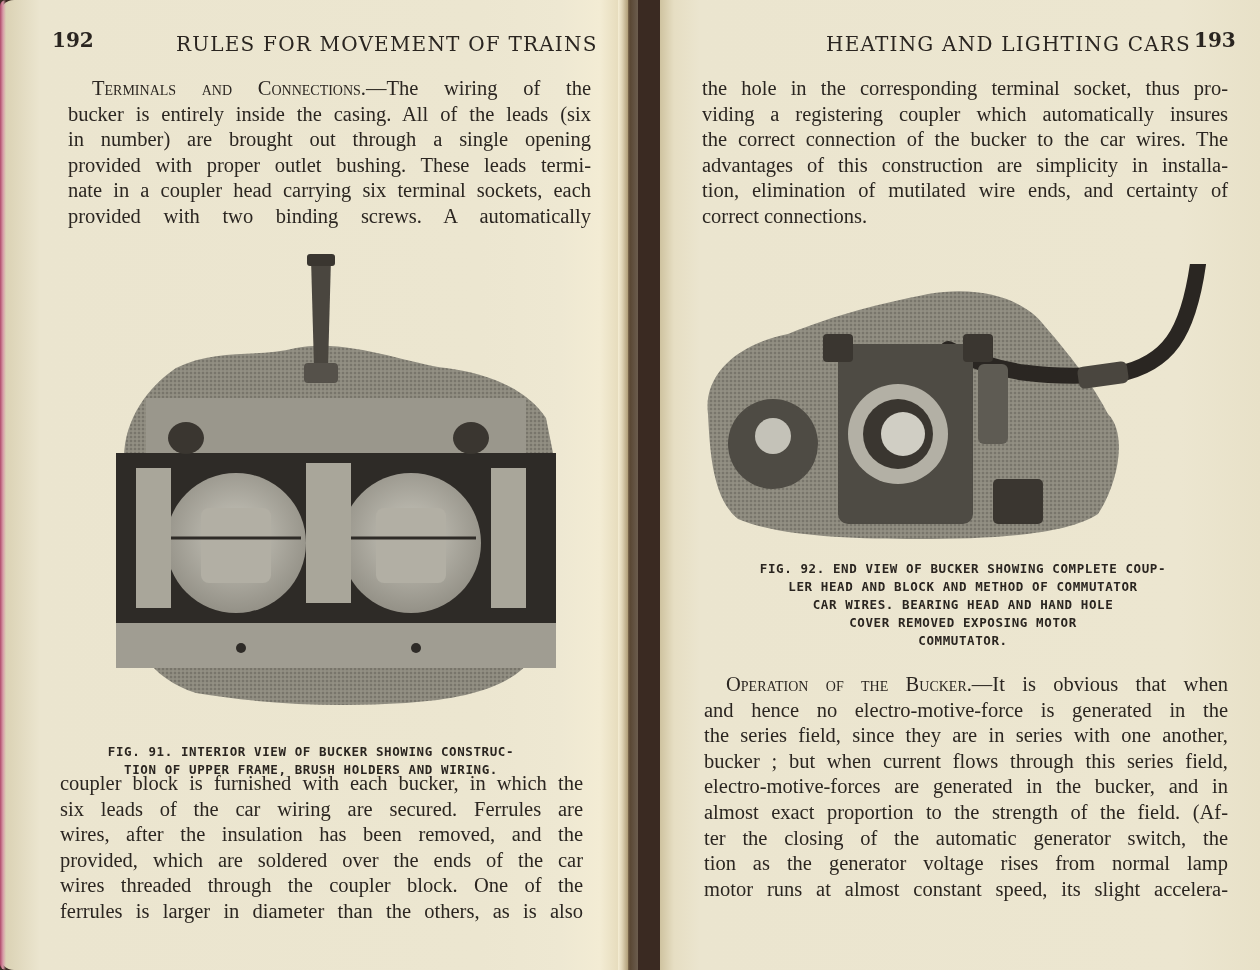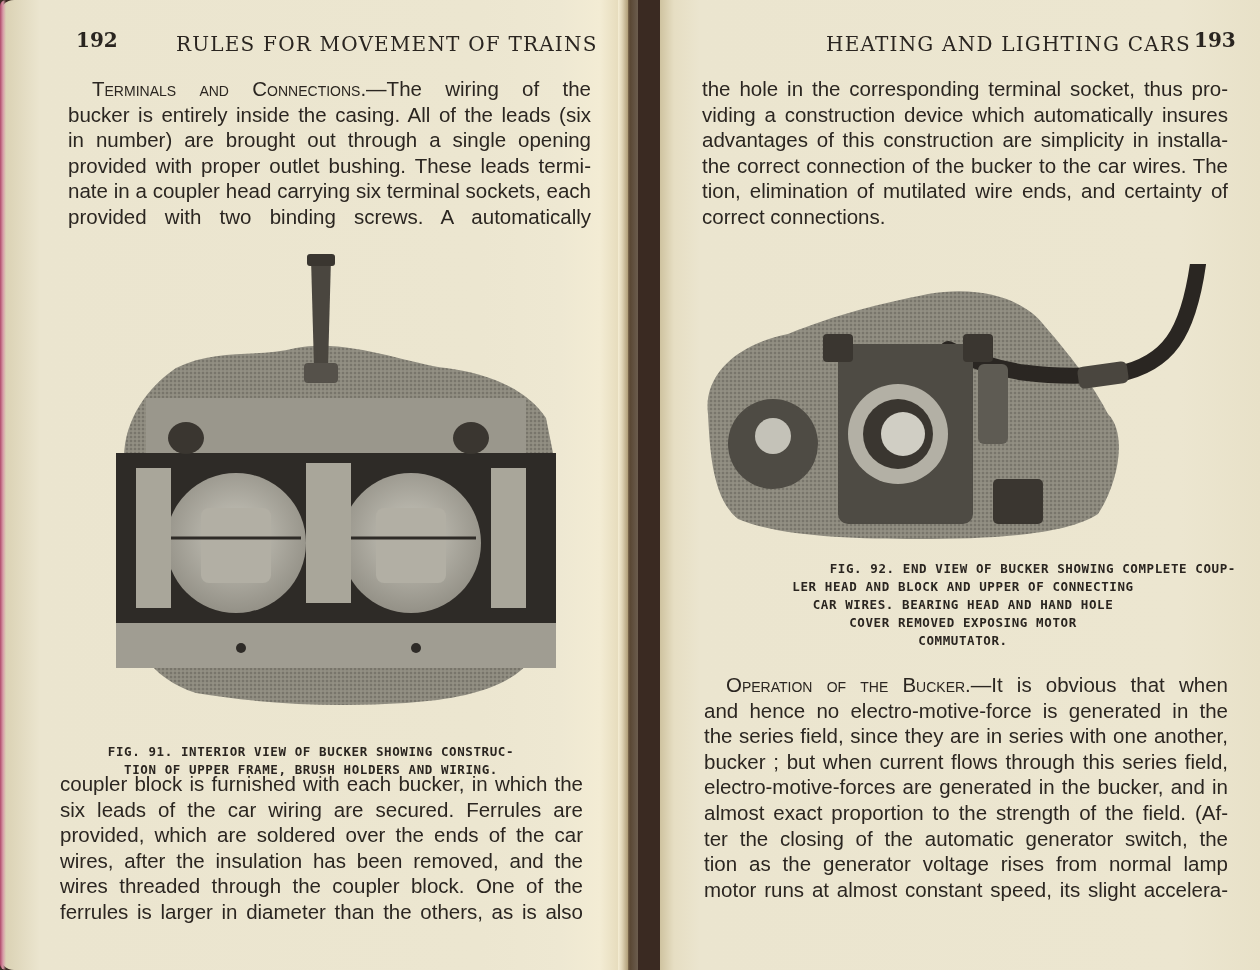--- a/index.html
+++ b/index.html
@@ -26,21 +26,21 @@
   .edge-left { position:absolute; left:0; top:0; width:6px; height:970px; background: linear-gradient(to right,#b04a6a,#d89aa8 3px,transparent); border-radius: 14px 0 0 14px; }
   .edge-right { position:absolute; right:0; top:0; width:6px; height:970px; background: linear-gradient(to left,#b04a6a,#d89aa8 3px,transparent); border-radius: 0 14px 14px 0; }
   .gutter { position:absolute; left:618px; top:0; width:20px; height:970px;
     background: linear-gradient(to right, rgba(255,250,230,0.6), rgba(170,150,110,0.6) 50%, rgba(120,100,70,0.5) 60%, rgba(220,210,180,0.3)); }
 
   .running-head { position: absolute; top: 32px; font-size: 20px; letter-spacing: 1.2px; }
   .page-num { position: absolute; top: 28px; font-size: 20px; font-weight: bold; font-family: "DejaVu Serif", serif; }
 
   .body-text {
     position: absolute;
-    font-family: Liberation Sans, sans-serif;
+    font-family: Liberation Serif, serif;
     font-size: 20.5px; line-height: 25.6px;
     text-align: justify; text-align-last: justify;
     color: #2b2621;
   }
   .body-text .line { display: block; white-space: nowrap; text-align-last: justify; text-align: justify; }
   .body-text .line.last { text-align-last: left; }
   .sc { font-variant: small-caps; }
 
   .caption {
     position: absolute;
@@ -54,21 +54,21 @@
   .figure { position: absolute; }
 </style>
 </head>
 <body>
 
 <div class="spread">
 
   <div class="page page-left">
     <div class="edge-left"></div>
 
-    <div class="page-num" style="left:76px;">192</div>
+    <div class="page-num" style="left:52px;">192</div>
     <div class="running-head" style="left:176px;">RULES FOR MOVEMENT OF TRAINS</div>
 
     <div class="body-text" style="left:68px; top:76px; width:523px;">
       <span class="line" style="padding-left:24px;">
         <span class="sc">Terminals and Connections.</span><span>—The wiring of the</span>
       </span>
       <span class="line">bucker is entirely inside the casing.  All of the leads (six</span>
       <span class="line">in number) are brought out through a single opening</span>
       <span class="line">provided with proper outlet bushing.  These leads termi-</span>
       <span class="line">nate in a coupler head carrying six terminal sockets, each</span>
@@ -118,38 +118,38 @@
     </div>
 
     <div class="caption" style="left:43px; top:716px; width:536px;margin-top:27px;">
       <span class="cl">FIG. 91.  INTERIOR VIEW OF BUCKER SHOWING CONSTRUC-</span>
       <span class="cl">TION OF UPPER FRAME, BRUSH HOLDERS AND WIRING.</span>
     </div>
 
     <div class="body-text" style="left:60px; top:771px; width:523px;">
       <span class="line">coupler block is furnished with each bucker, in which the</span>
       <span class="line">six leads of the car wiring are secured.  Ferrules are</span>
+      <span class="line">wires, after the insulation has been removed, and the</span>
       <span class="line">provided, which are soldered over the ends of the car</span>
-      <span class="line">wires, after the insulation has been removed, and the</span>
       <span class="line">wires threaded through the coupler block.  One of the</span>
       <span class="line">ferrules is larger in diameter than the others, as is also</span>
     </div>
   </div>
 
   <div class="page page-right">
     <div class="edge-right"></div>
 
     <div class="running-head" style="left:166px;">HEATING AND LIGHTING CARS</div>
     <div class="page-num" style="left:534px;">193</div>
 
     <div class="body-text" style="left:42px; top:76px; width:526px;">
       <span class="line">the hole in the corresponding terminal socket, thus pro-</span>
-      <span class="line">viding a construction device which automatically insures</span>
+      <span class="line">viding a registering coupler which automatically insures</span>
+      <span class="line">the correct connection of the bucker to the car wires. The</span>
       <span class="line">advantages of this construction are simplicity in installa-</span>
-      <span class="line">the correct connection of the bucker to the car wires. The</span>
       <span class="line">tion, elimination of mutilated wire ends, and certainty of</span>
       <span class="line last">correct connections.</span>
     </div>
 
     <div class="figure" style="left:38px; top:264px; width:560px; height:290px;">
       <svg width="560" height="290" viewBox="0 0 560 290">
         <path d="M10 150 C5 110 40 80 90 70 C140 50 180 40 230 30 C290 20 330 40 345 60 C380 100 400 130 410 150 C430 170 420 220 400 250 C370 270 300 275 220 275 C150 275 80 272 40 255 C15 235 12 190 10 150 Z" fill="url(#grain)"></path>
 
         <path d="M250 85 C300 110 350 115 420 110 C470 100 490 70 500 0" stroke="#2a2622" stroke-width="16" fill="none" stroke-linecap="round"></path>
         <rect x="380" y="100" width="50" height="22" rx="6" fill="#4a463f" transform="rotate(-8 405 111)"></rect>
@@ -164,22 +164,22 @@
         <rect x="280" y="100" width="30" height="80" rx="6" fill="#5e5b53"></rect>
 
         <circle cx="75" cy="180" r="45" fill="#4e4b44"></circle>
         <circle cx="75" cy="172" r="18" fill="#c4c2b8"></circle>
 
         <rect x="295" y="215" width="50" height="45" rx="5" fill="#3a3630"></rect>
       </svg>
     </div>
 
     <div class="caption" style="left:30px; top:560px; width:546px;">
-      <span class="cl" style="text-align:right;">FIG. 92.  END VIEW OF BUCKER SHOWING COMPLETE COUP-</span>
-      <span class="cl">LER HEAD AND BLOCK AND UPPER OF CONNECTING</span>
+      <span class="cl" style="text-align:center;">FIG. 92.  END VIEW OF BUCKER SHOWING COMPLETE COUP-</span>
+      <span class="cl">LER HEAD AND BLOCK AND METHOD OF COMMUTATOR</span>
       <span class="cl">CAR WIRES.  BEARING HEAD AND HAND HOLE</span>
       <span class="cl">COVER REMOVED EXPOSING MOTOR</span>
       <span class="cl">COMMUTATOR.</span>
     </div>
 
     <div class="body-text" style="left:44px; top:672px; width:524px;">
       <span class="line" style="padding-left:22px;">
         <span class="sc">Operation of the Bucker.</span><span>—It is obvious that when</span>
       </span>
       <span class="line">and hence no electro-motive-force is generated in the</span>

